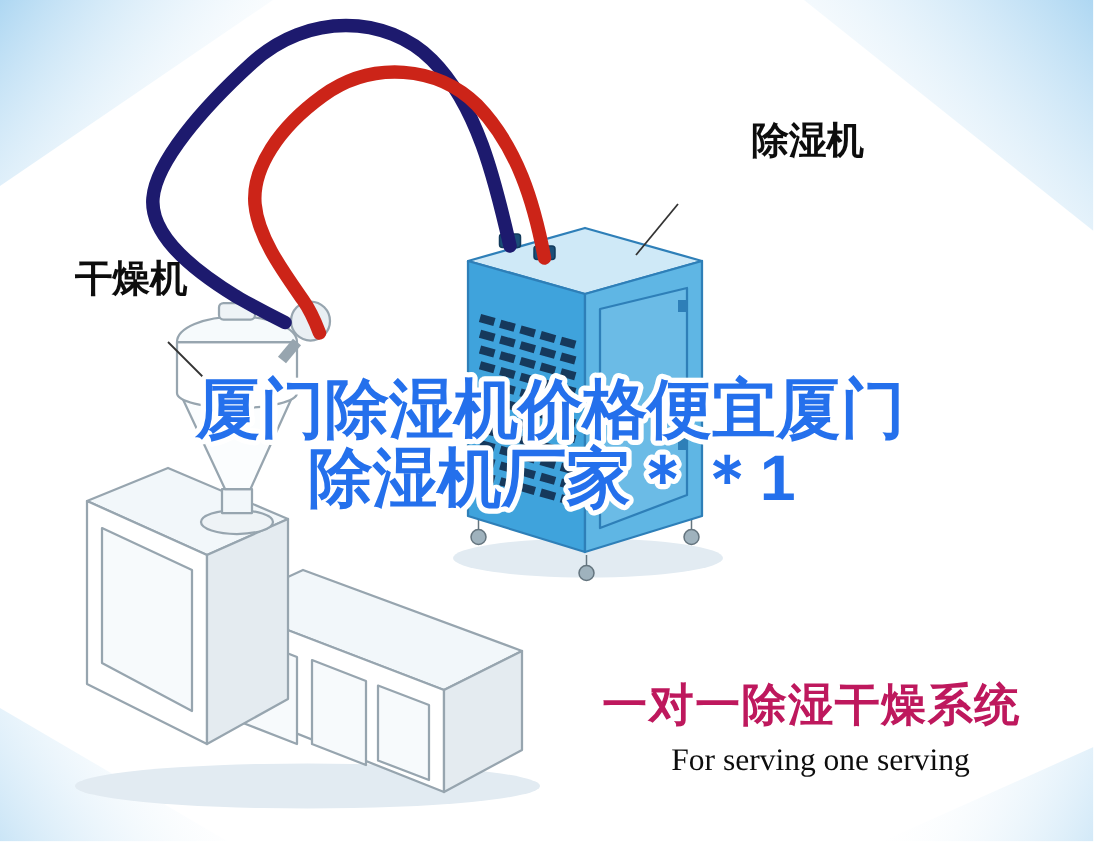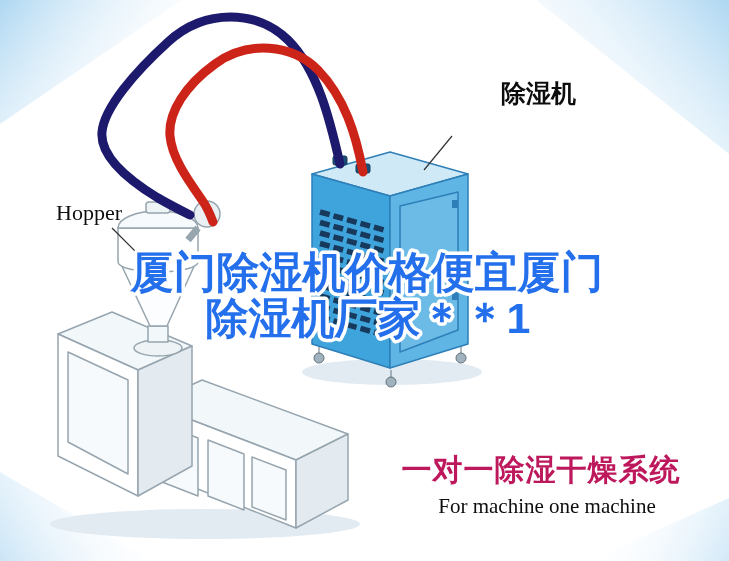--- a/index.html
+++ b/index.html
@@ -130,19 +130,19 @@
 
     <line x1="452" y1="136" x2="424" y2="170" stroke="#333333" stroke-width="1.2"></line>
     <line x1="112" y1="228" x2="146" y2="262" stroke="#333333" stroke-width="1.2"></line>
 
     <g font-family="'Liberation Sans', sans-serif" font-weight="bold" font-size="43" text-anchor="middle" stroke="#ffffff" stroke-width="7" stroke-linejoin="round" paint-order="stroke">
       <text x="367" y="287" fill="#2470ec">厦门除湿机价格便宜厦门</text>
       <text x="368" y="333" fill="#2470ec">除湿机厂家＊＊1</text>
     </g>
   </svg>
 
-  <div class="lbl lbl-en dryer-en">Hopper</div>
+  <div class="lbl lbl-cn dryer-cn">干燥机</div>
   <div class="lbl lbl-cn dehum-cn">除湿机</div>
 
   <div class="cap-cn">一对一除湿干燥系统</div>
-  <div class="cap-en">For machine one machine</div>
+  <div class="cap-en">For serving one serving</div>
 
 </div>
 
 </body></html>

